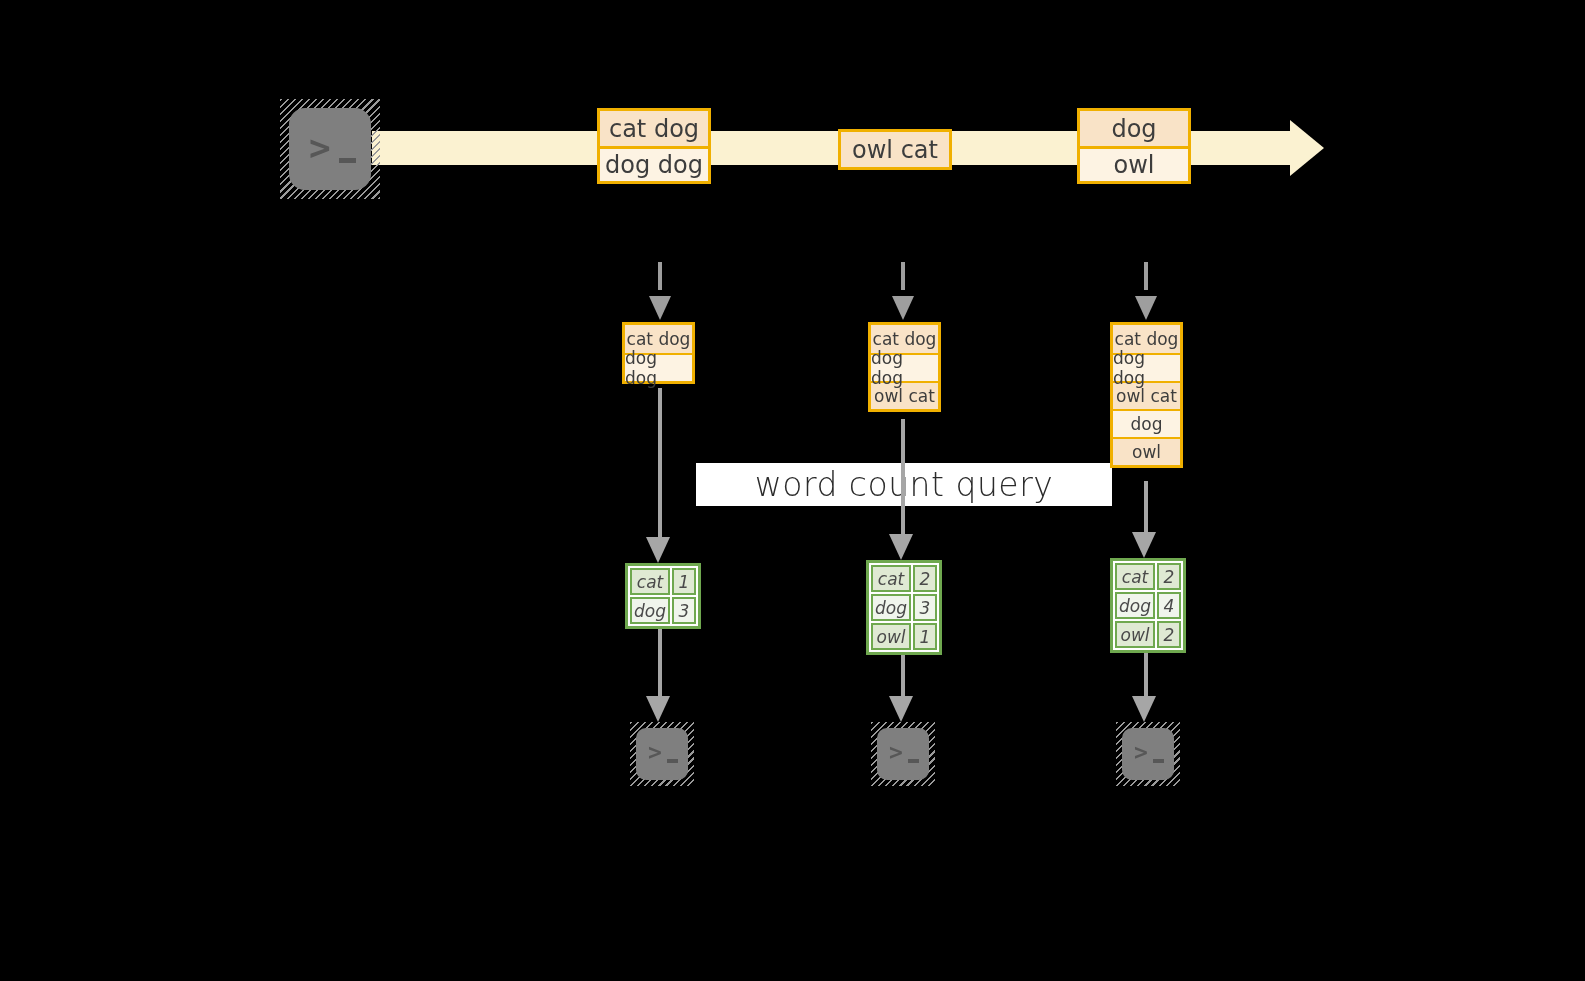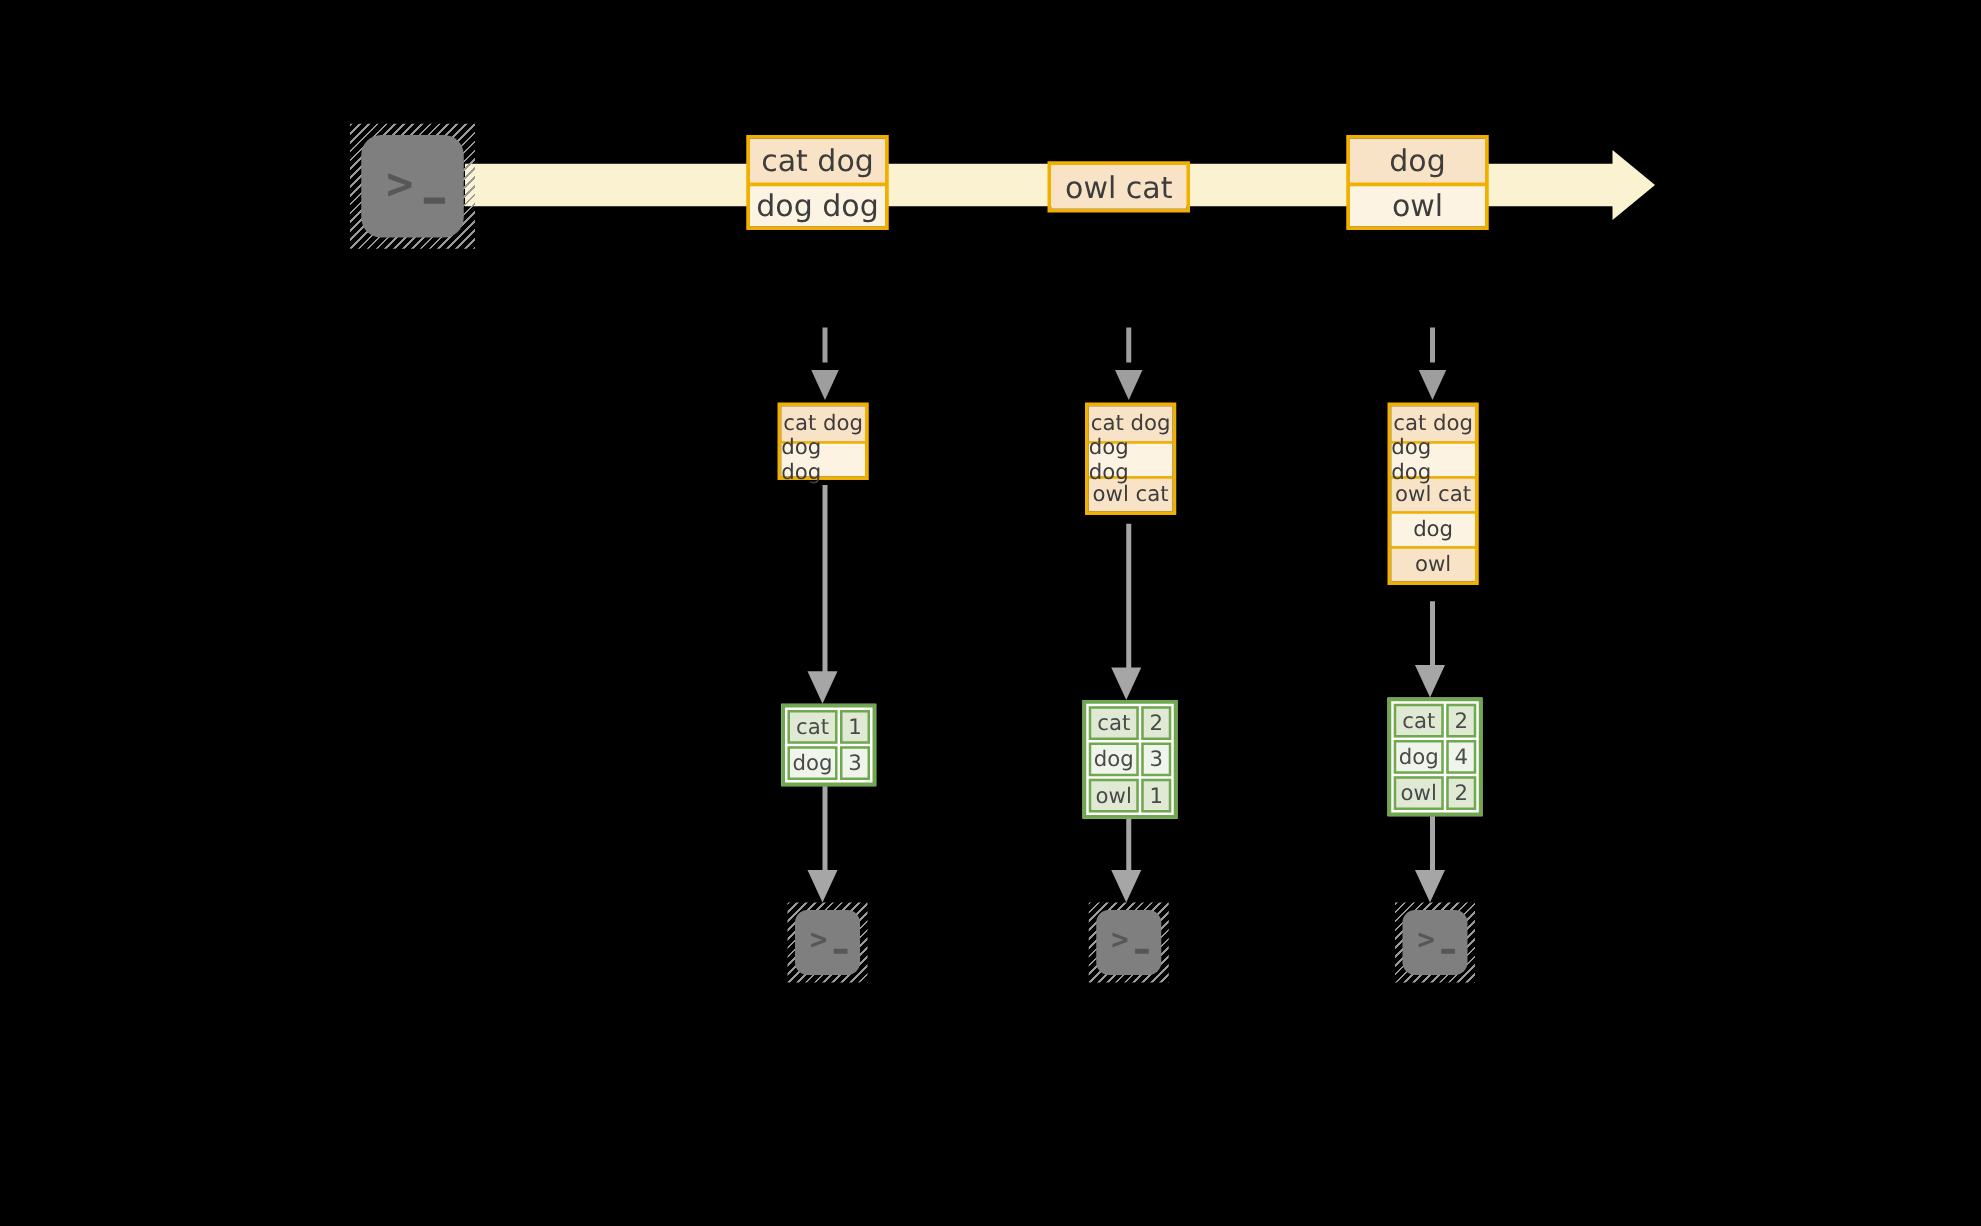--- a/index.html
+++ b/index.html
@@ -33,21 +33,21 @@
   .head-down.small{border-left:11px solid transparent;border-right:11px solid transparent;border-top:24px solid #9e9e9e;}
   
   .band{position:absolute;left:696px;top:463px;width:416px;height:43px;background:#ffffff;z-index:1;
     display:flex;align-items:center;justify-content:center;}
   .band-label{font-size:33px;font-weight:300;color:#2b2b2b;letter-spacing:0.5px;}
   
   *{box-sizing:border-box;}
   .gtable{position:absolute;background:#ffffff;border:3px solid #6FA84F;padding:2px;
     display:grid;grid-template-columns:40px 24px;gap:2px;z-index:2;}
   .gcell{border:2px solid #6FA84F;height:27px;display:flex;align-items:center;justify-content:center;
-    font-size:17px;color:#4a4a4a;}
+    font-size:17px;color:#4a4a4a;font-style:italic;}
   .gcell:nth-child(4n+1),.gcell:nth-child(4n+2){background:#DFE9D3;}
   .gcell:nth-child(4n+3),.gcell:nth-child(4n+4){background:#F0F5EC;}
   
   .term{position:absolute;z-index:2;
     background:repeating-linear-gradient(135deg,#9a9a9a 0 1.5px,transparent 1.5px 5px);}
   .term-inner{position:absolute;background:#7f7f7f;}
   .term-lg{left:280px;top:99px;width:100px;height:100px;}
   .term-lg .term-inner{inset:9px;border-radius:16px;}
   .term-sm{width:64px;height:64px;}
   .term-sm .term-inner{inset:6px;border-radius:10px;}
@@ -102,20 +102,23 @@
     <div class="srow">owl cat</div>
   </div>
   <div class="sbox" style="left:1110px;top:322px;">
     <div class="srow">cat dog</div>
     <div class="srow">dog dog</div>
     <div class="srow">owl cat</div>
     <div class="srow">dog</div>
     <div class="srow">owl</div>
   </div>
 
+  <div class="band">
+    <span class="band-label">word count query</span>
+  </div>
 
   <div class="vline" style="left:658px;top:388px;height:152px;"></div>
   <div class="head-down" style="left:646px;top:537px;"></div>
   <div class="vline" style="left:901px;top:419px;height:118px;"></div>
   <div class="head-down" style="left:889px;top:534px;"></div>
   <div class="vline" style="left:1144px;top:481px;height:53px;"></div>
   <div class="head-down" style="left:1132px;top:532px;"></div>
 
   <div class="gtable" style="left:625px;top:563px;">
     <div class="gcell">cat</div>

